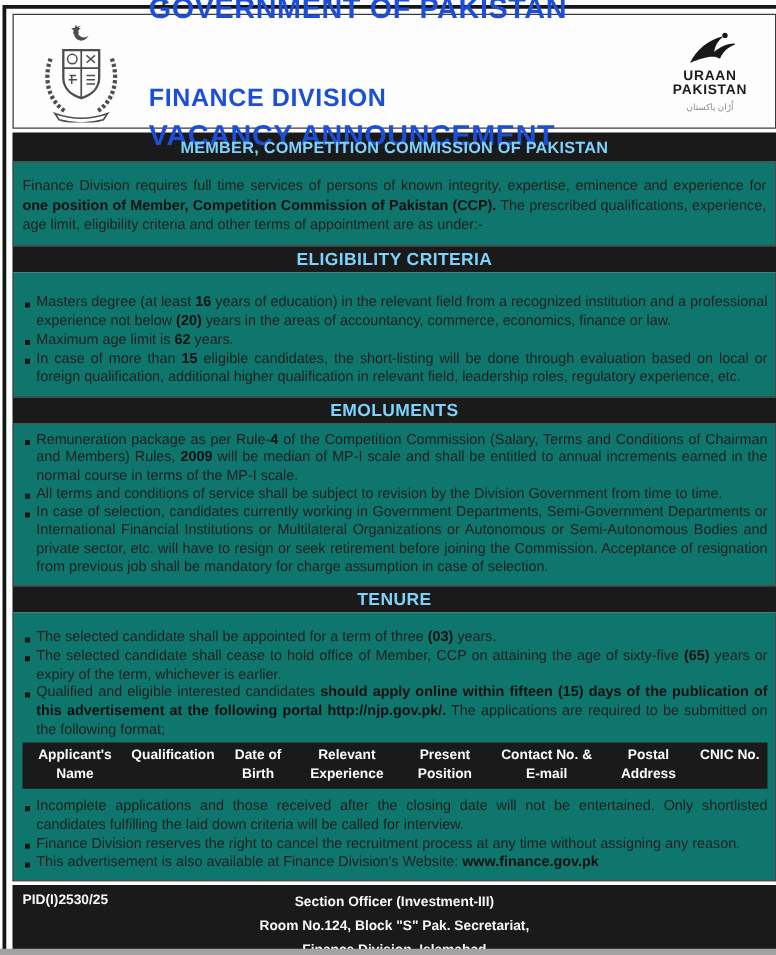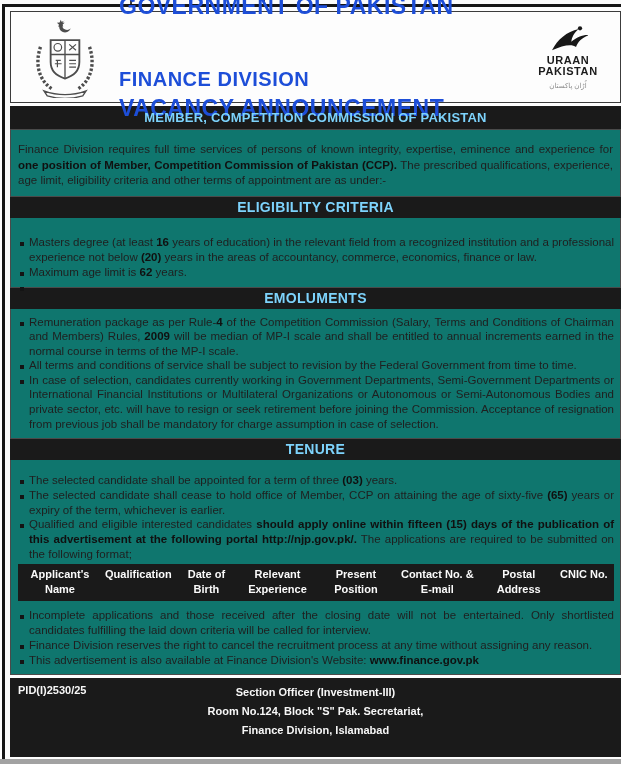--- a/index.html
+++ b/index.html
@@ -103,27 +103,27 @@
     </div>
 
     <div class="bar position-bar">MEMBER, COMPETITION COMMISSION OF PAKISTAN</div>
 
     <div class="box intro-box">Finance Division requires full time services of persons of known integrity, expertise, eminence and experience for <b>one position of Member, Competition Commission of Pakistan (CCP).</b> The prescribed qualifications, experience, age limit, eligibility criteria and other terms of appointment are as under:-</div>
 
     <div class="bar section-bar">ELIGIBILITY CRITERIA</div>
     <div class="box b-box pad-top-lg">
         <div class="bullet"><span class="dot"></span><span>Masters degree (at least <b>16</b> years of education) in the relevant field from a recognized institution and a professional experience not below <b>(20)</b> years in the areas of accountancy, commerce, economics, finance or law.</span></div>
         <div class="bullet"><span class="dot"></span><span>Maximum age limit is <b>62</b> years.</span></div>
-        <div class="bullet"><span class="dot"></span></div>
+        <div class="bullet"><span class="dot"></span><span>In case of more than <b>15</b> eligible candidates, the short-listing will be done through evaluation based on local or foreign qualification, additional higher qualification in relevant field, leadership roles, regulatory experience, etc.</span></div>
       </div>
 
     <div class="bar section-bar">EMOLUMENTS</div>
     <div class="box b-box" style="line-height:14.6px">
         <div class="bullet"><span class="dot"></span><span>Remuneration package as per Rule-<b>4</b> of the Competition Commission (Salary, Terms and Conditions of Chairman and Members) Rules, <b>2009</b> will be median of MP-I scale and shall be entitled to annual increments earned in the normal course in terms of the MP-I scale.</span></div>
-        <div class="bullet"><span class="dot"></span><span>All terms and conditions of service shall be subject to revision by the Federal Government from time to time.</span></div>
+        <div class="bullet"><span class="dot"></span><span>All terms and conditions of service shall be subject to revision by the Division Government from time to time.</span></div>
         <div class="bullet"><span class="dot"></span><span>In case of selection, candidates currently working in Government Departments, Semi-Government Departments or International Financial Institutions or Multilateral Organizations or Autonomous or Semi-Autonomous Bodies and private sector, etc. will have to resign or seek retirement before joining the Commission. Acceptance of resignation from previous job shall be mandatory for charge assumption in case of selection.</span></div>
       </div>
 
     <div class="bar section-bar">TENURE</div>
     <div class="box b-box pad-top-md" style="line-height:14.7px">
       <div>
           <div class="bullet"><span class="dot"></span><span>The selected candidate shall be appointed for a term of three <b>(03)</b> years.</span></div>
           <div class="bullet"><span class="dot"></span><span>The selected candidate shall cease to hold office of Member, CCP on attaining the age of sixty-five <b>(65)</b> years or expiry of the term, whichever is earlier.</span></div>
           <div class="bullet"><span class="dot"></span><span>Qualified and eligible interested candidates <b>should apply online within fifteen (15) days of the publication of this advertisement at the following portal http://njp.gov.pk/.</b> The applications are required to be submitted on the following format;</span></div>
         </div>

